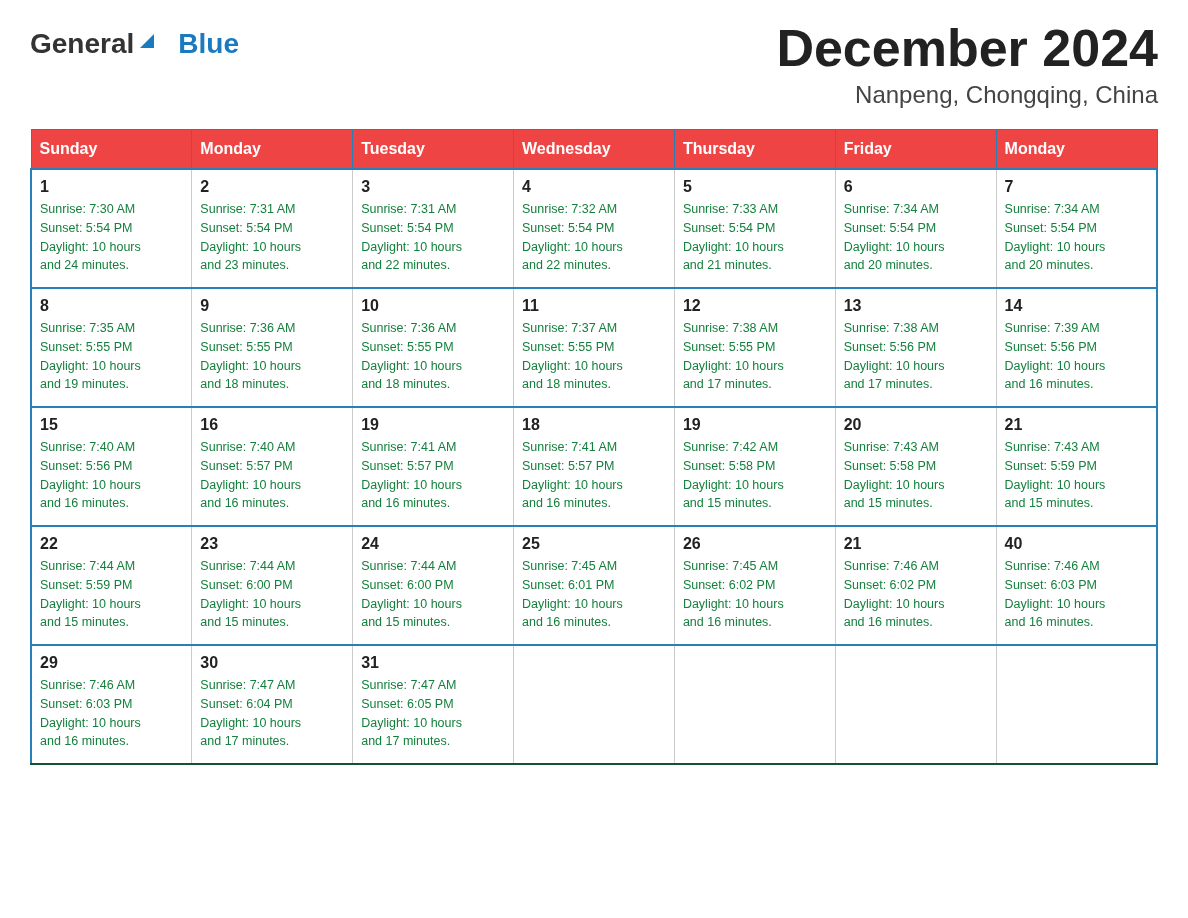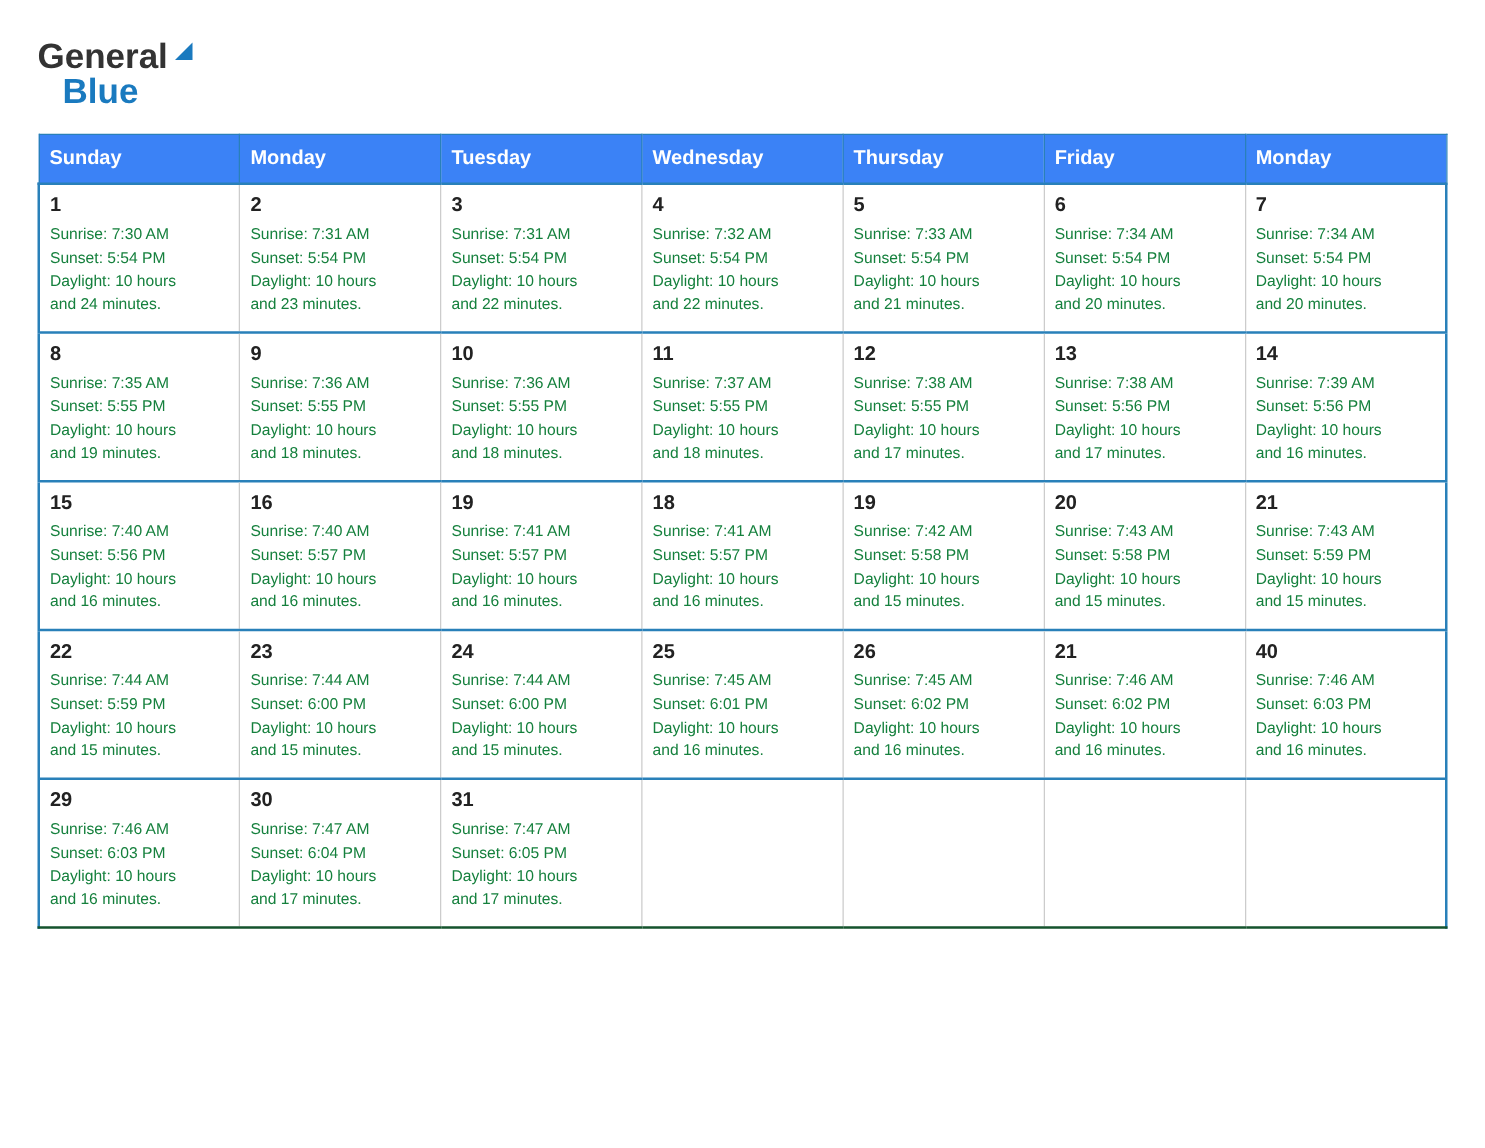--- a/index.html
+++ b/index.html
@@ -11,21 +11,21 @@
       min-height: 918px;
     }
     .header-area {
       display: flex;
       justify-content: space-between;
       align-items: flex-start;
       margin-bottom: 20px;
     }
     .logo {
       display: flex;
-      flex-direction: column;
+      flex-direction: row;
       margin-top: 10px;
       justify-content: center;
     }
     .logo-text {
       font-size: 28px;
       font-weight: bold;
       color: #333;
       line-height: 1;
     }
     .title-area {
@@ -41,21 +41,21 @@
       font-size: 24px;
       color: #444;
       margin-top: 4px;
     }
     .calendar-table {
       width: 100%;
       border-collapse: collapse;
       table-layout: fixed;
     }
     .calendar-table thead tr th {
-      background-color: #3b82f6;
+      background-color: #ef4444;
       color: #ffffff;
       padding: 10px 8px;
       font-size: 16px;
       font-weight: bold;
       text-align: left;
       border: 1px solid #2980b9;
     }
     .calendar-table tbody tr td {
       vertical-align: top;
       padding: 8px 8px 12px 8px;
@@ -106,20 +106,22 @@
       <span class="logo-text">General</span>
       <span style="display:inline-block;margin-left:2px;margin-bottom:2px;">
         <svg width="22" height="22" viewBox="0 0 22 22">
           <polygon points="4,18 18,18 18,4" fill="#1a7abf"></polygon>
         </svg>
       </span>
     </div>
     <span class="logo-text blue" style="color:#1a7abf;font-size:28px;font-weight:bold;margin-left:20px;">Blue</span>
   </div>
   <div class="title-area">
+    <div class="month-title">December 2024</div>
+    <div class="location-title">Nanpeng, Chongqing, China</div>
   </div>
 </div>
 
 <table class="calendar-table">
   <thead>
     <tr>
     <th>Sunday</th>
         <th>Monday</th>
         <th>Tuesday</th>
         <th>Wednesday</th>

